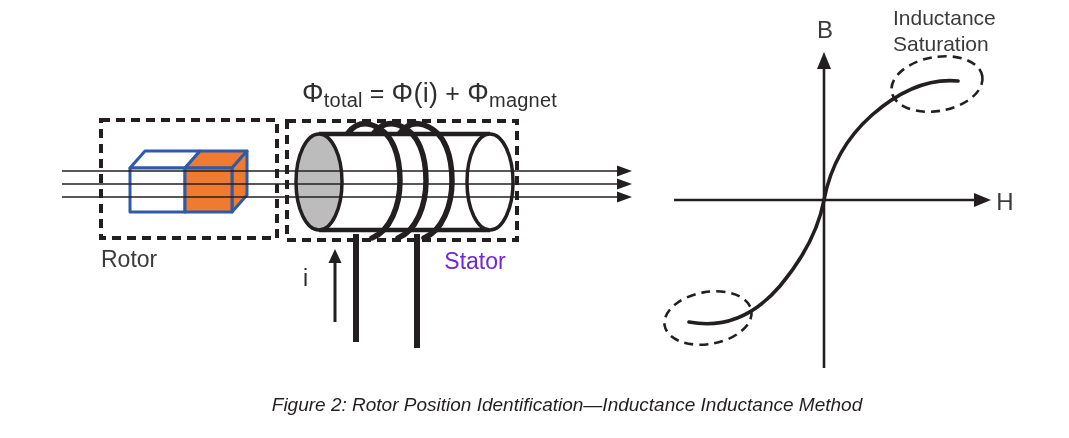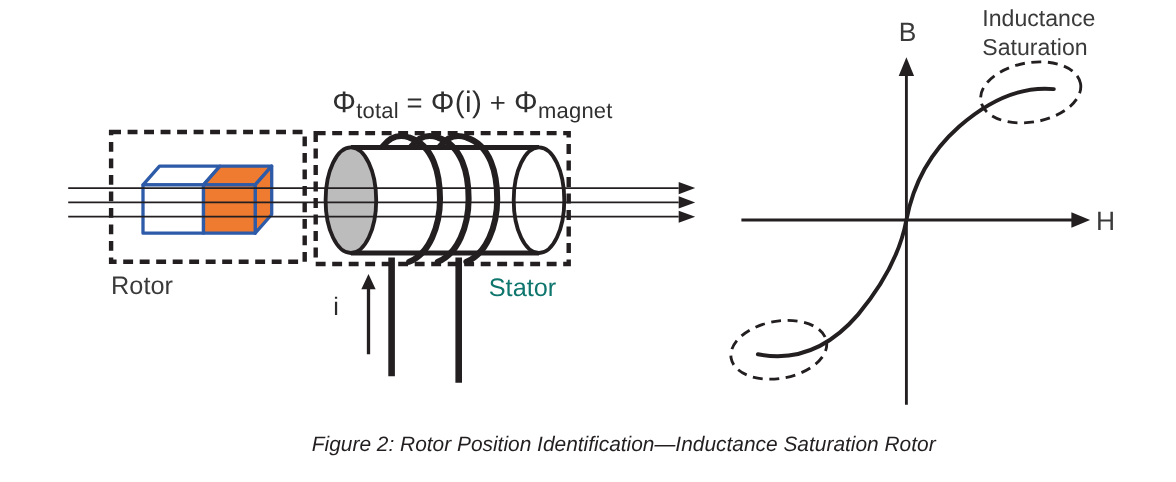--- a/index.html
+++ b/index.html
@@ -8,21 +8,21 @@
     width: 1069px;
     height: 438px;
     background: #ffffff;
     overflow: hidden;
     font-family: "Liberation Sans", sans-serif;
     color: #333333;
   }
   .stage svg { position: absolute; left: 0; top: 0; }
   .lbl { position: absolute; white-space: nowrap; }
   .lbl-rotor   { left: 101px; top: 246px; width: 176px; text-align: left; font-size: 23px; color: #3a3a3a; }
-  .lbl-stator  { left: 430px; top: 248px; width: 90px;  text-align: center; font-size: 23px; color: #0f766e; }
+  .lbl-stator  { left: 430px; top: 248px; width: 90px;  text-align: center; font-size: 23px; color: #6d28d9; }
   .lbl-i       { left: 303px; top: 265px; font-size: 23px; color: #2b2b2b; }
   .lbl-b       { left: 825px; top: 16px;  transform: translateX(-50%); font-size: 24px; color: #3a3a3a; }
   .lbl-h       { left: 1005px; top: 188px; transform: translateX(-50%); font-size: 24px; color: #3a3a3a; }
   .annotation  { left: 893px; top: 5px; font-size: 21px; line-height: 26px; color: #3a3a3a; }
   .formula     { left: 275px; top: 78px; font-size: 27px; color: #2f2f2f; letter-spacing: 0.3px; margin-left: 27px; }
   .formula .sub { font-size: 20px; vertical-align: -5px; letter-spacing: 0.2px; }
   .formula .op  { margin: 0 7px; font-size: 25px; }
   .caption     { left: 567px; top: 394px; transform: translateX(-50%); font-size: 19px; font-style: italic; color: #231f20; }
 </style>
 </head>
@@ -100,14 +100,14 @@
   <div class="lbl lbl-i">i</div>
 
   <div class="lbl lbl-b">B</div>
   <div class="lbl lbl-h">H</div>
 
   <div class="lbl annotation">
     <div>Inductance</div>
     <div>Saturation</div>
   </div>
 
-  <div class="lbl caption">Figure 2: Rotor Position Identification—Inductance Saturation Rotor</div>
+  <div class="lbl caption">Figure 2: Rotor Position Identification—Inductance Inductance Method</div>
 </div>
 
 </body></html>

